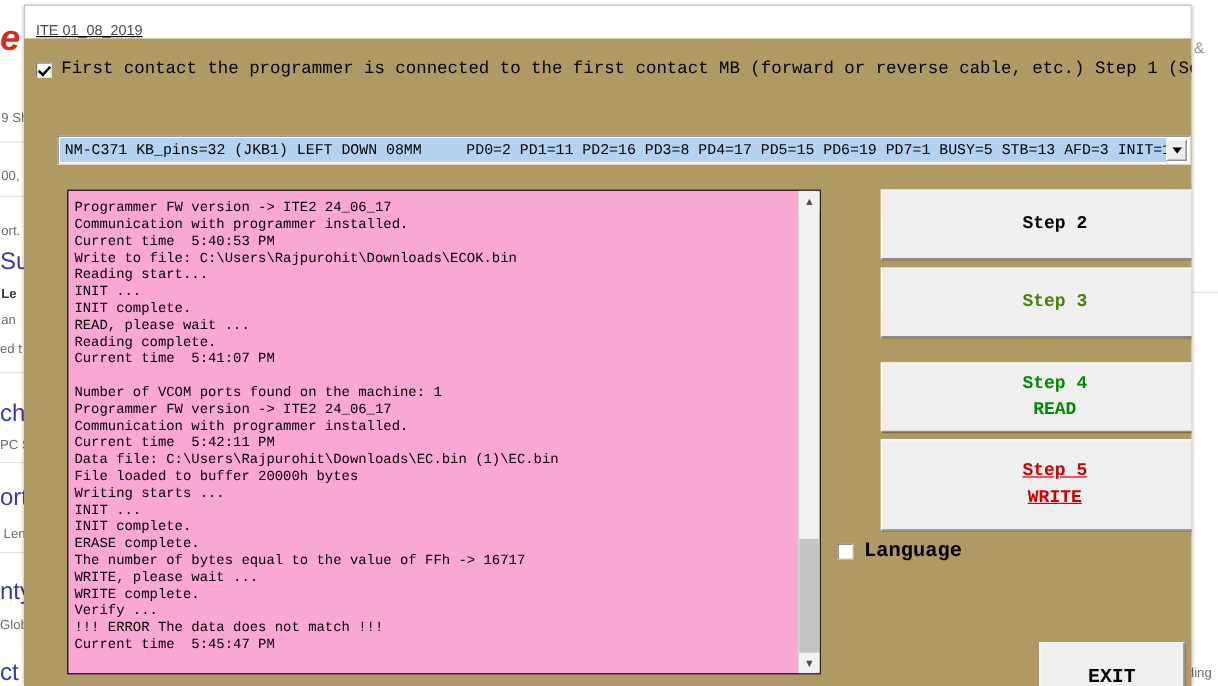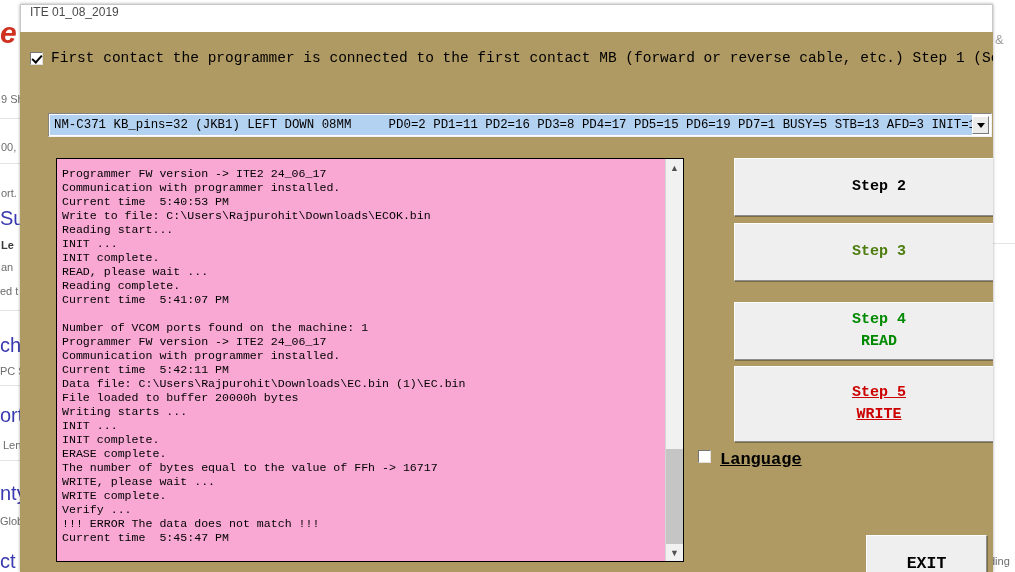--- a/index.html
+++ b/index.html
@@ -73,21 +73,22 @@
     position: absolute;
     left: 0;
     top: 0;
     width: 973px;
     height: 28px;
     background: #ffffff;
     border: 1px solid #c8c8c8;
     border-bottom: none;
     box-sizing: border-box;
     display: flex;
-    align-items: flex-start;
+    align-items: flex-end;
+    text-decoration: underline;
   }
   #title-text {
     font-family: "Liberation Sans", sans-serif;
     font-size: 12px;
     color: #4a4a4a;
     padding-left: 9px;
     white-space: pre;
   }
 
   #client-area {
@@ -273,22 +274,21 @@
   #btn-step3 { left: 678px; top: 191px; height: 58px; }
   #btn-step4 { left: 678px; top: 270px; height: 58px; color: #008a00; }
   #btn-step5 { left: 678px; top: 334px; height: 76px; color: #cc0000; text-decoration: underline; }
 
   
   #language-row {
     position: absolute;
     left: 678px;
     top: 418px;
     display: flex;
-    align-items: flex-start;
-    text-decoration: underline;
+    align-items: center;
   }
   #language-label {
     font-family: "Liberation Mono", monospace;
     font-weight: bold;
     font-size: 17px;
     color: #000000;
     margin-left: 9px;
     white-space: pre;
   }
 

